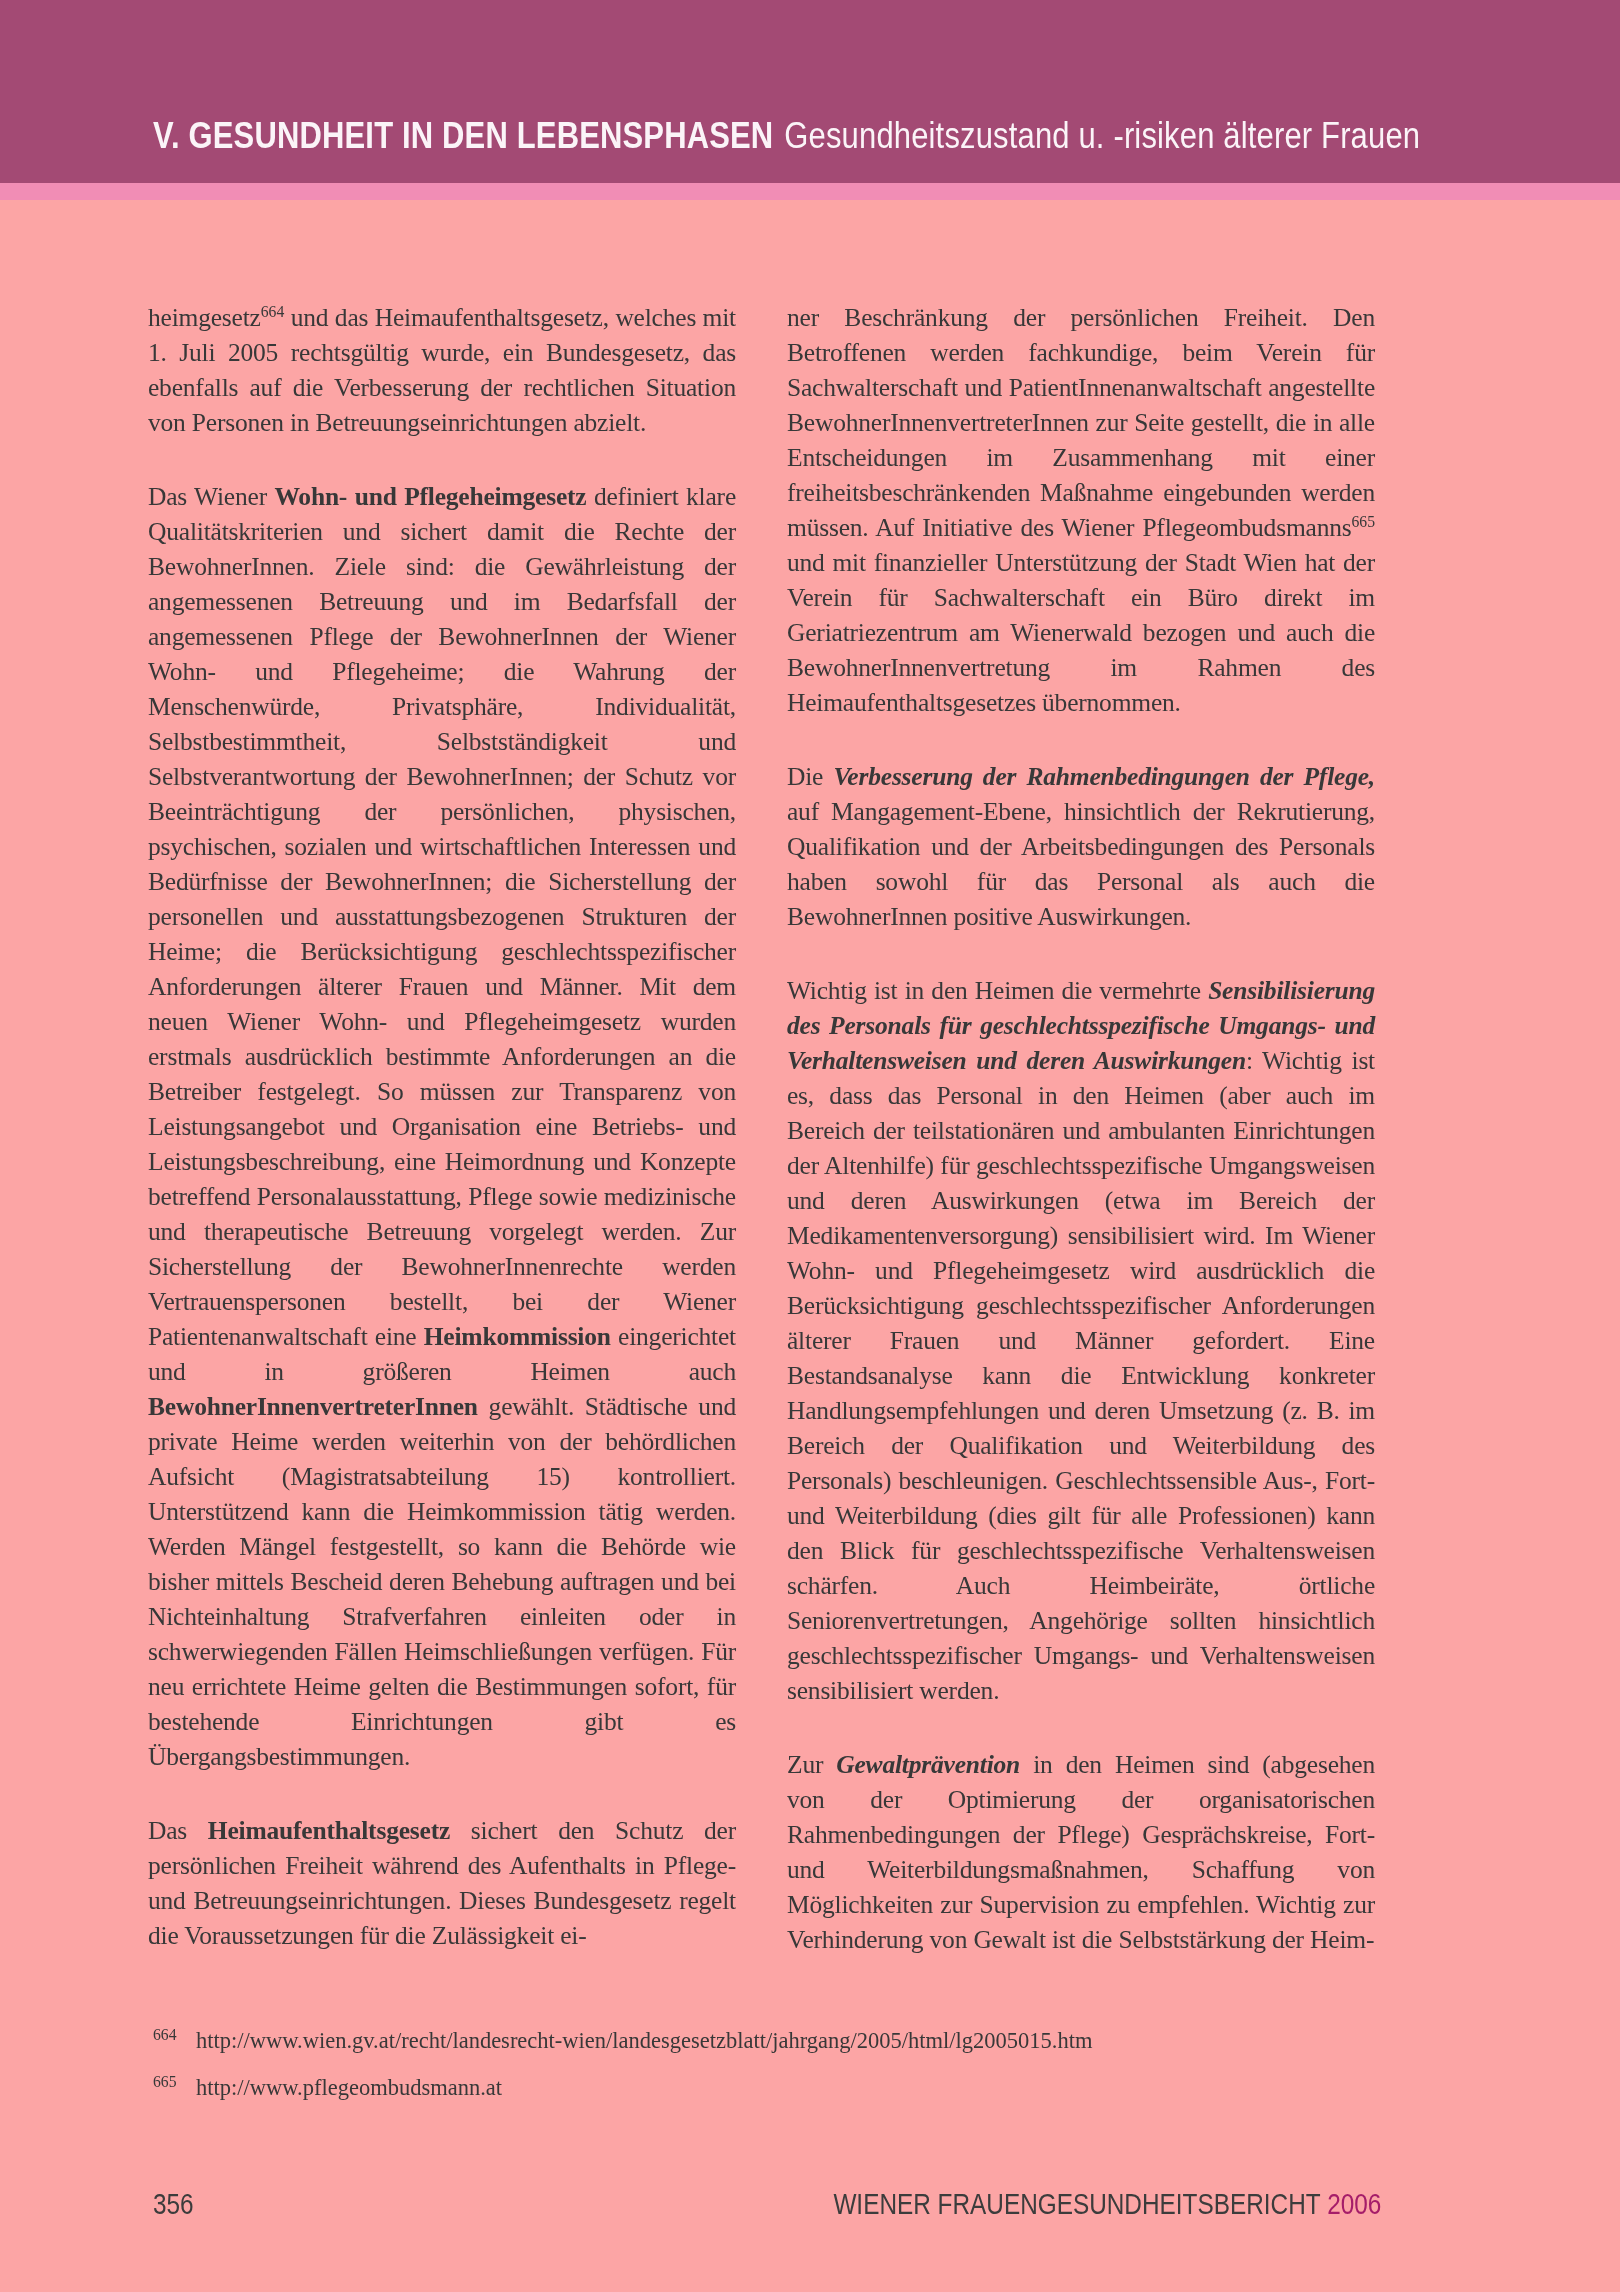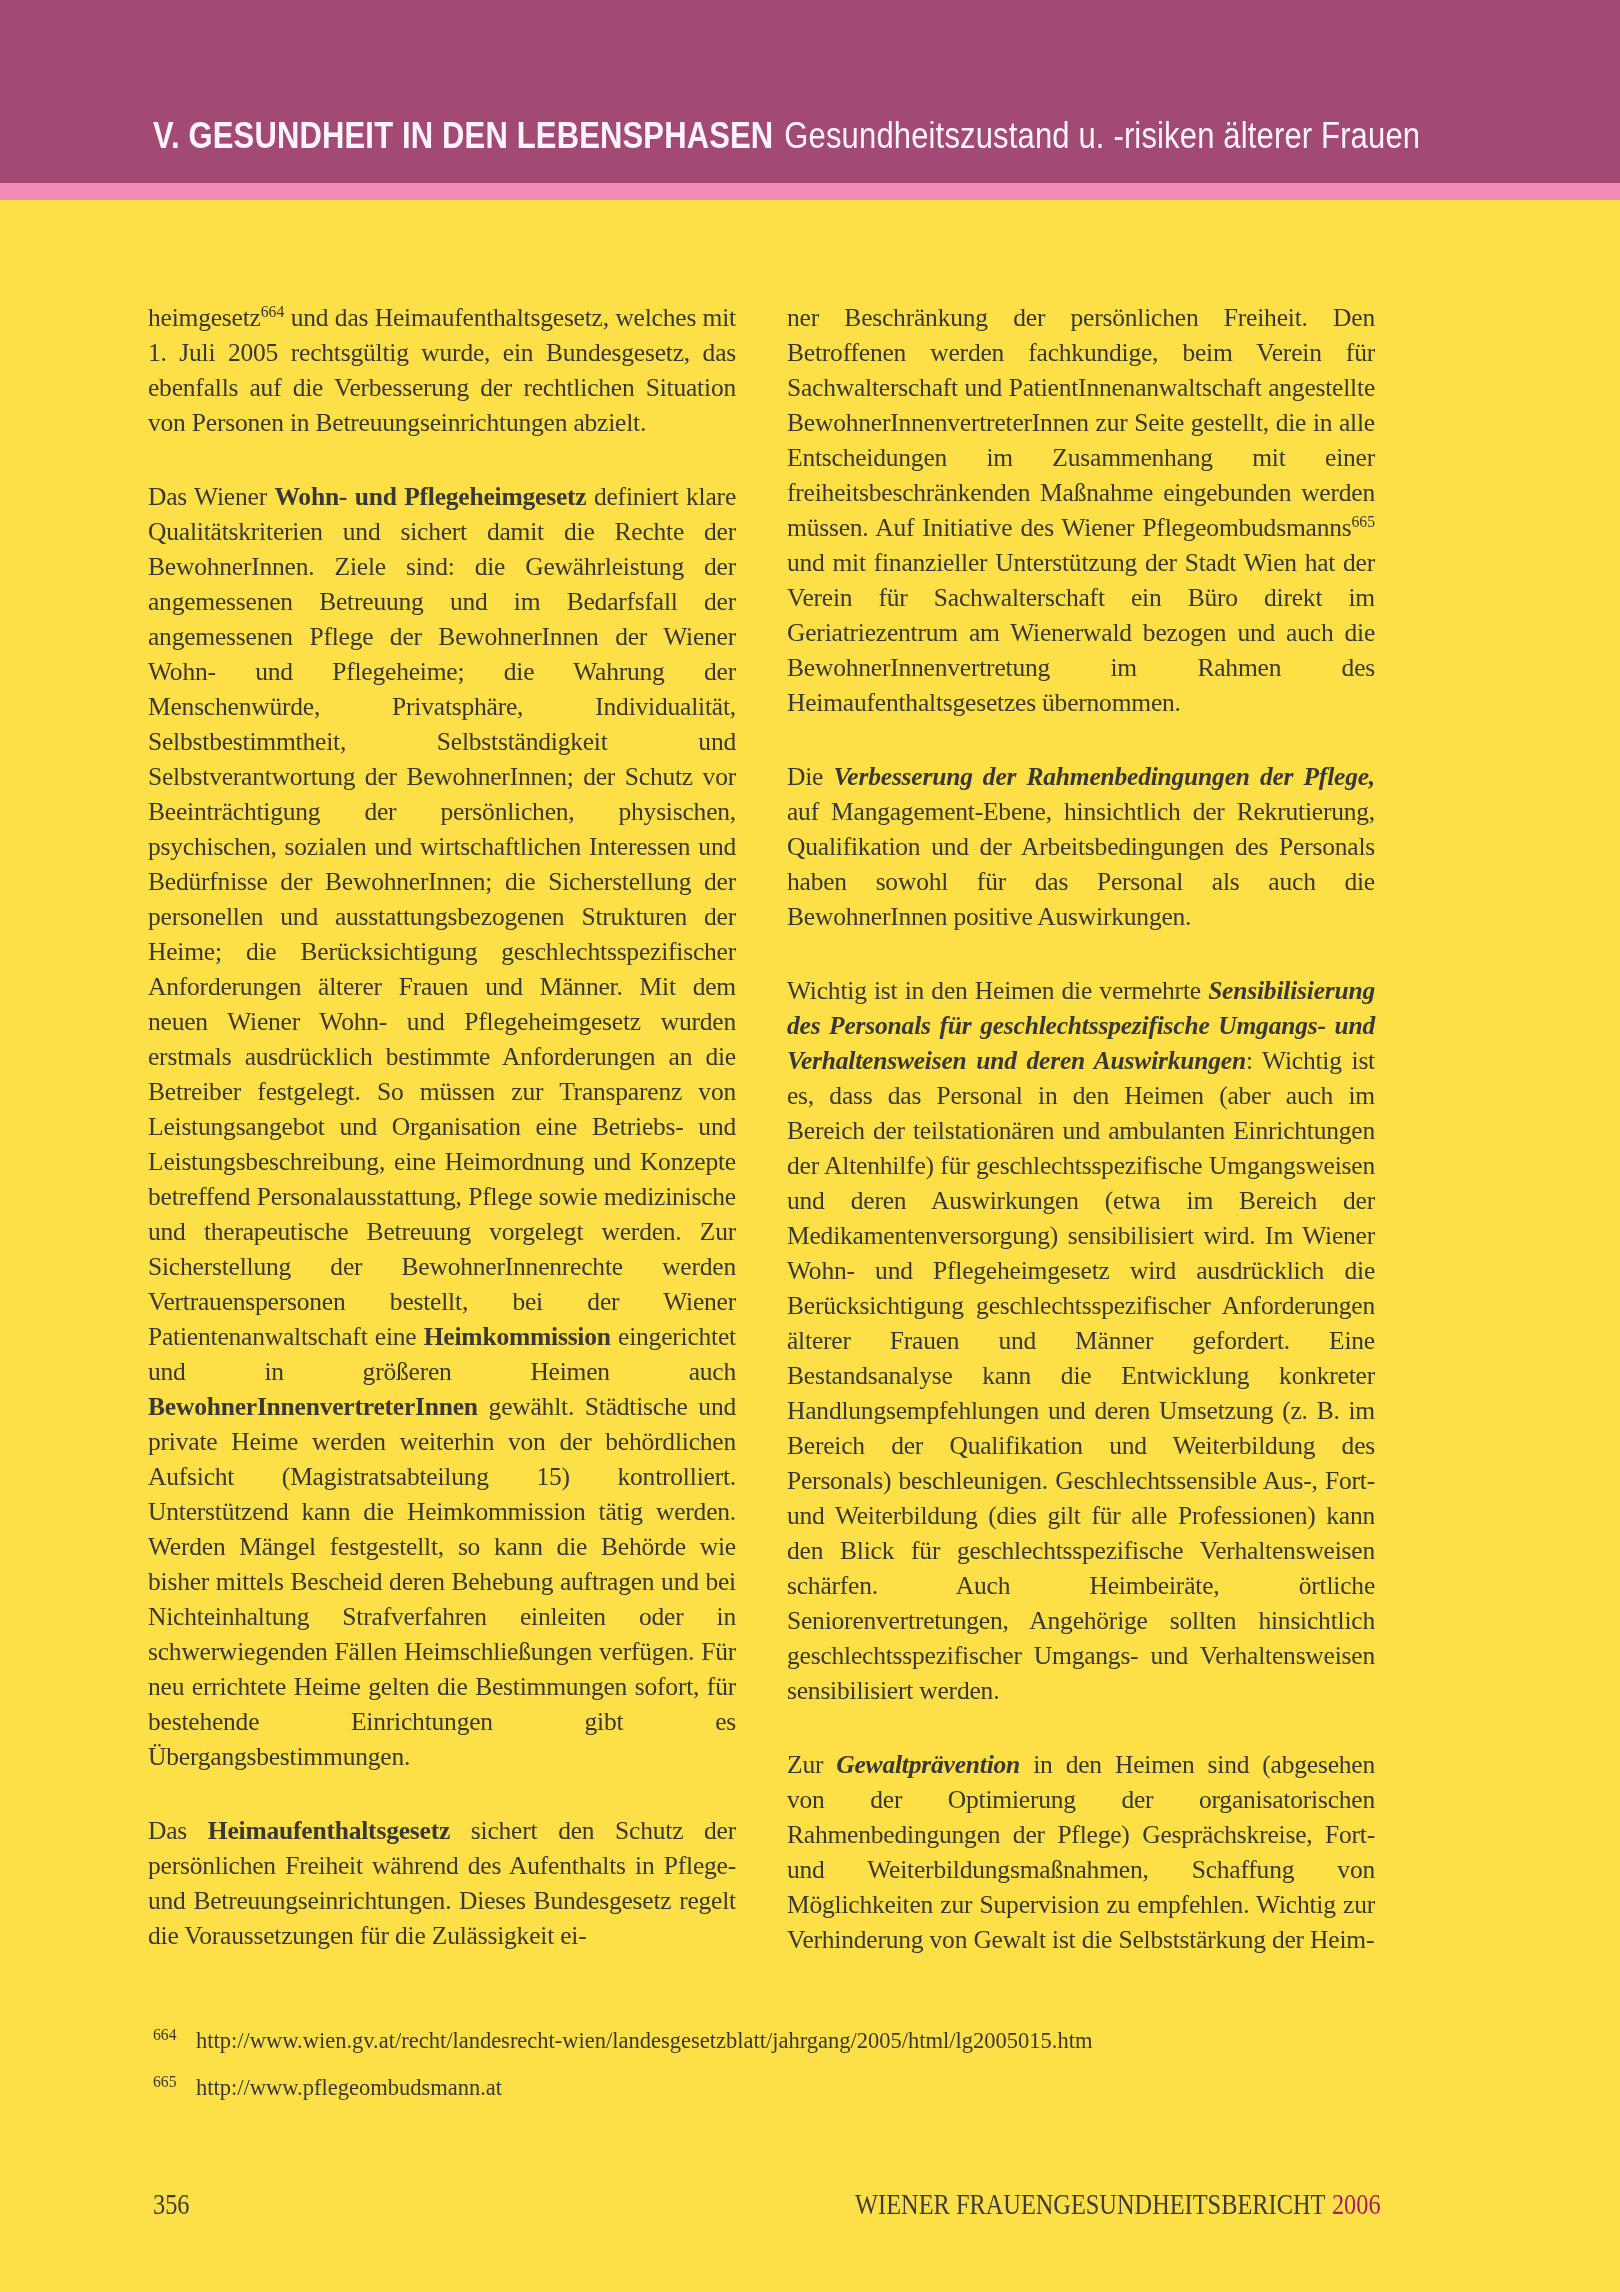--- a/index.html
+++ b/index.html
@@ -8,21 +8,21 @@
     --accent:#A51D69;
     --body-text:#383838;
     --footer-text:#3C3C3C;
   }
   *{margin:0;padding:0;box-sizing:border-box;}
   html,body{background:#ffffff;}
   .page{
     position:relative;
     width:1620px;
     height:2293px;
-    background:#fde047;
+    background:#fca5a5;
     overflow:hidden;
     font-family:"Liberation Serif", serif;
   }
   
   .band{
     position:absolute;
     top:0;left:0;
     width:1620px;height:183px;
     background:var(--header-band);
     display:flex;
@@ -90,21 +90,21 @@
     display:inline-block;
     width:43px;
     font-size:15.7px;
     vertical-align:7.8px;
   }
   
   .footer{
     position:absolute;
     top:2188px;left:153px;
     width:1228px;
-    font-family:Liberation Serif, serif;
+    font-family:Liberation Sans, sans-serif;
     font-size:29px;
     color:var(--footer-text);
     text-align:right;
   }
   .page-num{
     float:left;
     display:inline-block;
     transform:scaleX(0.84);
     transform-origin:left center;
   }

